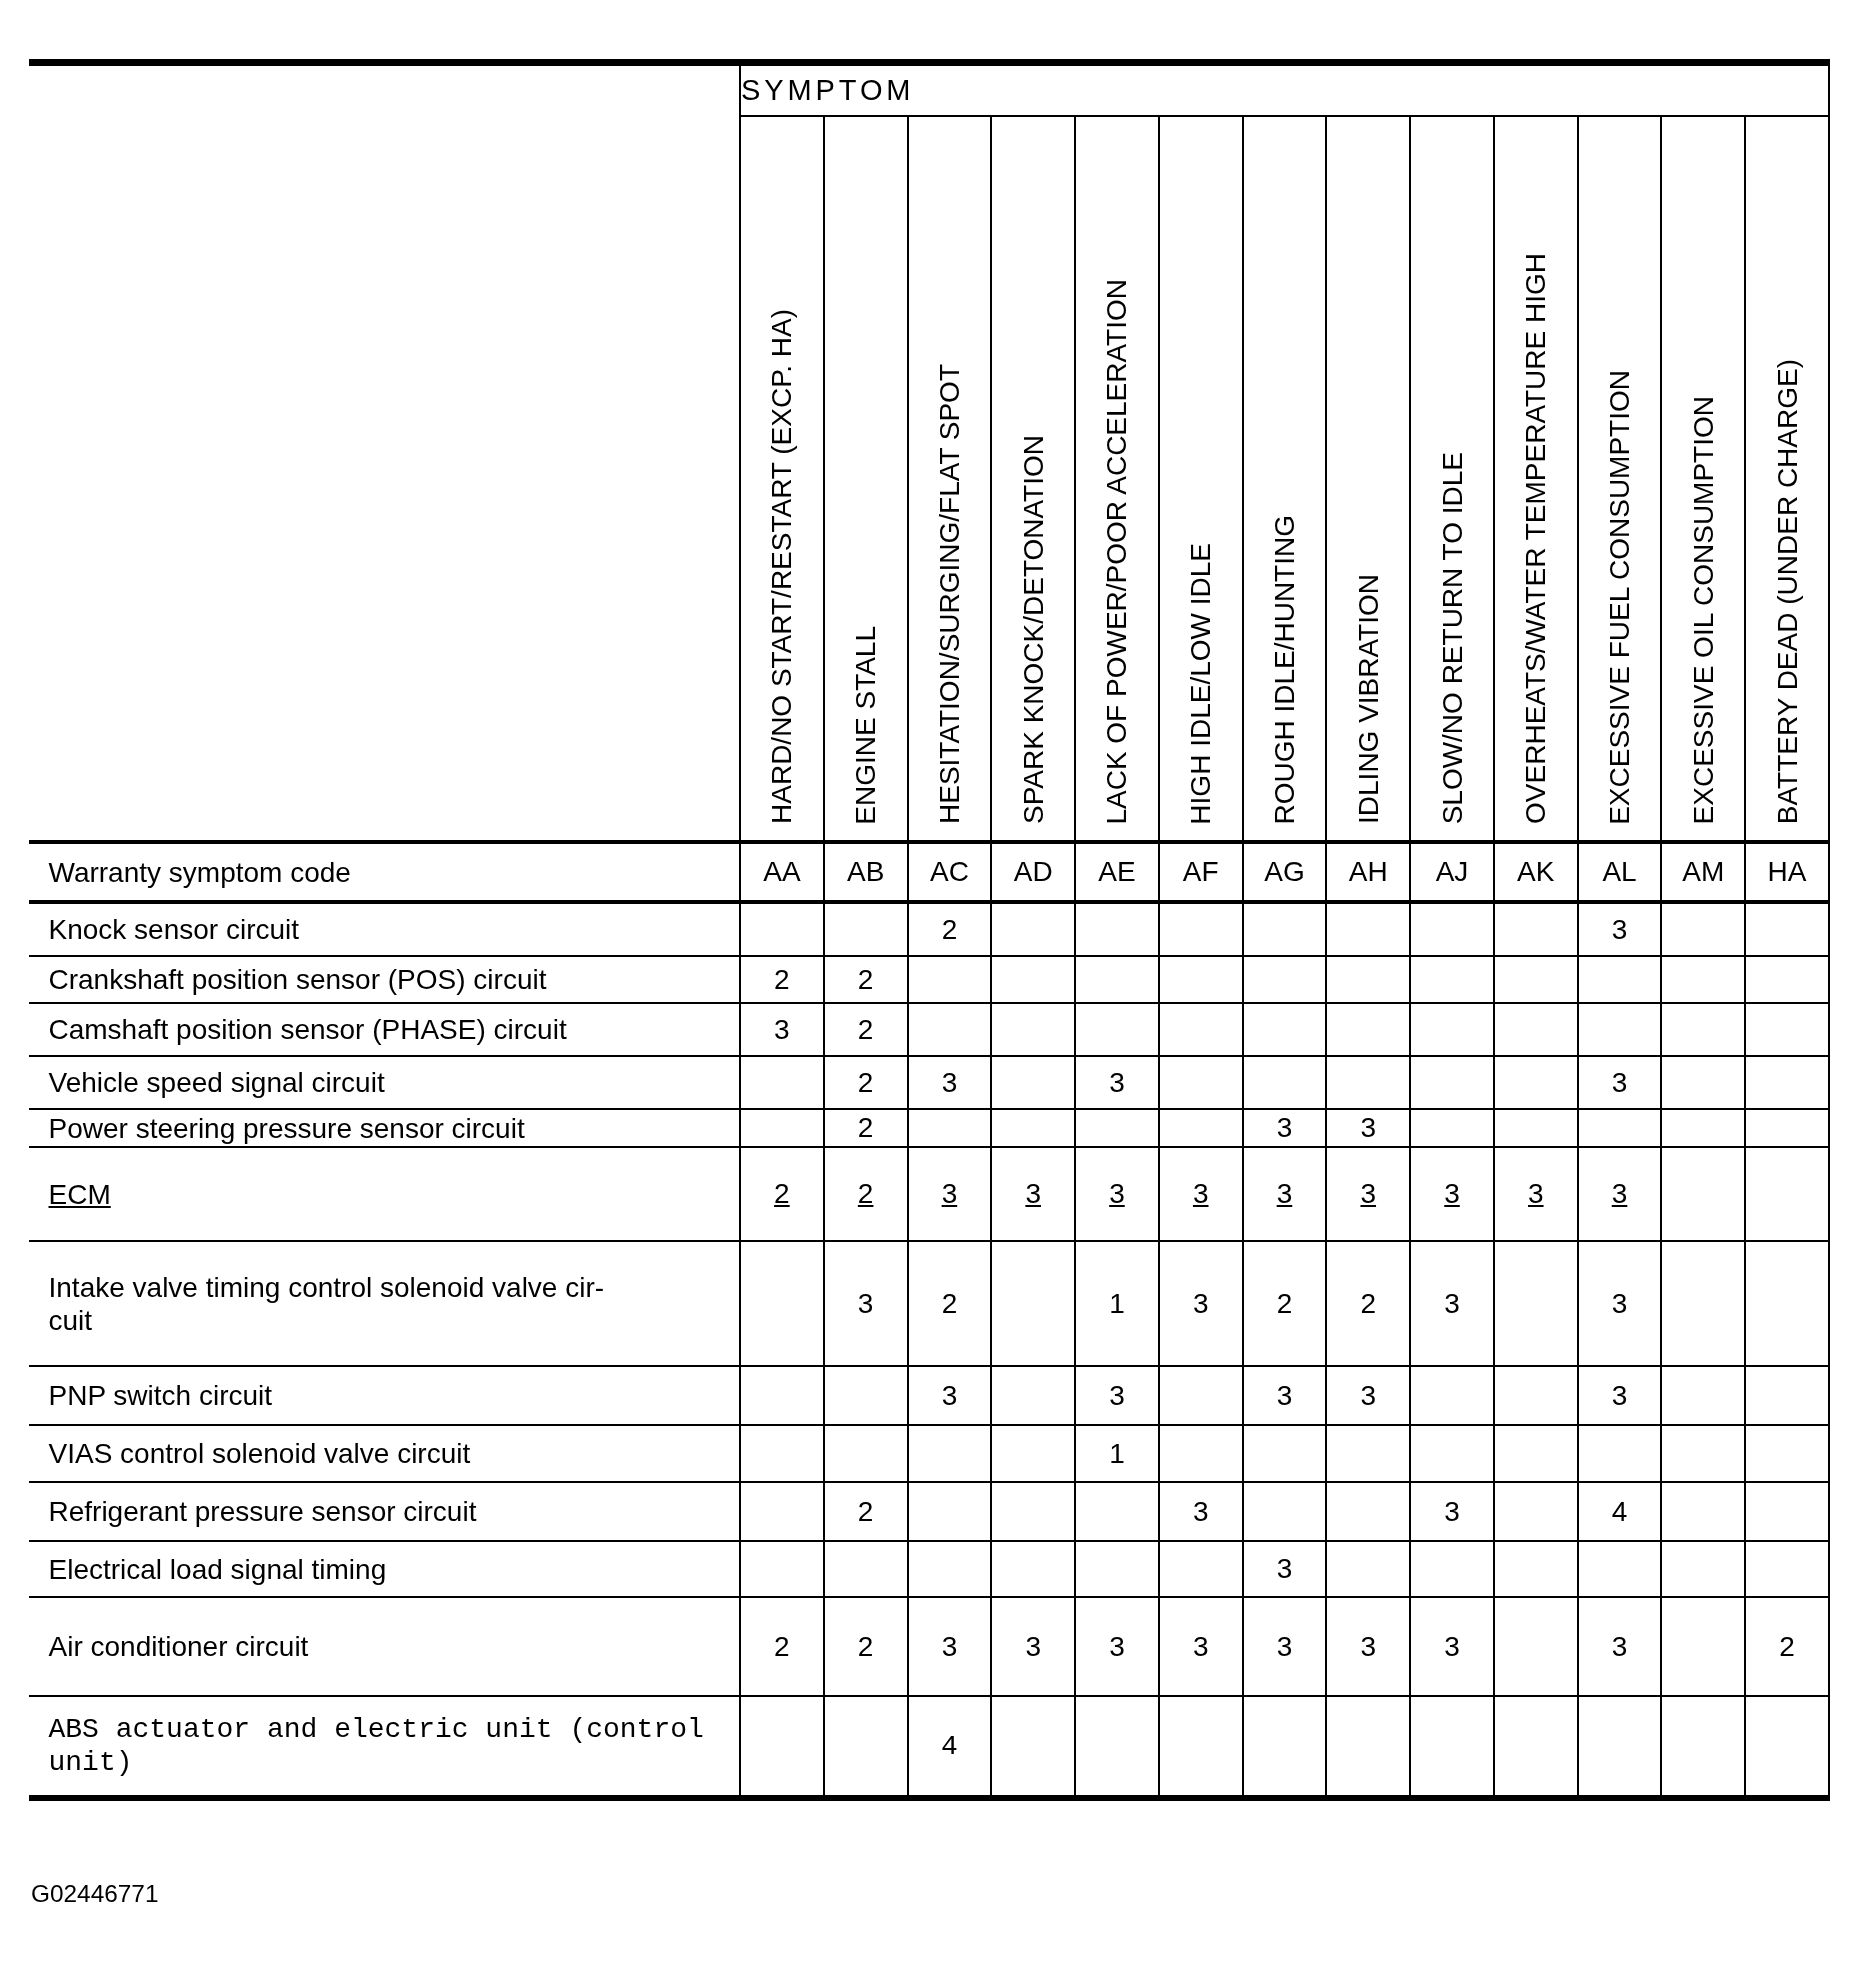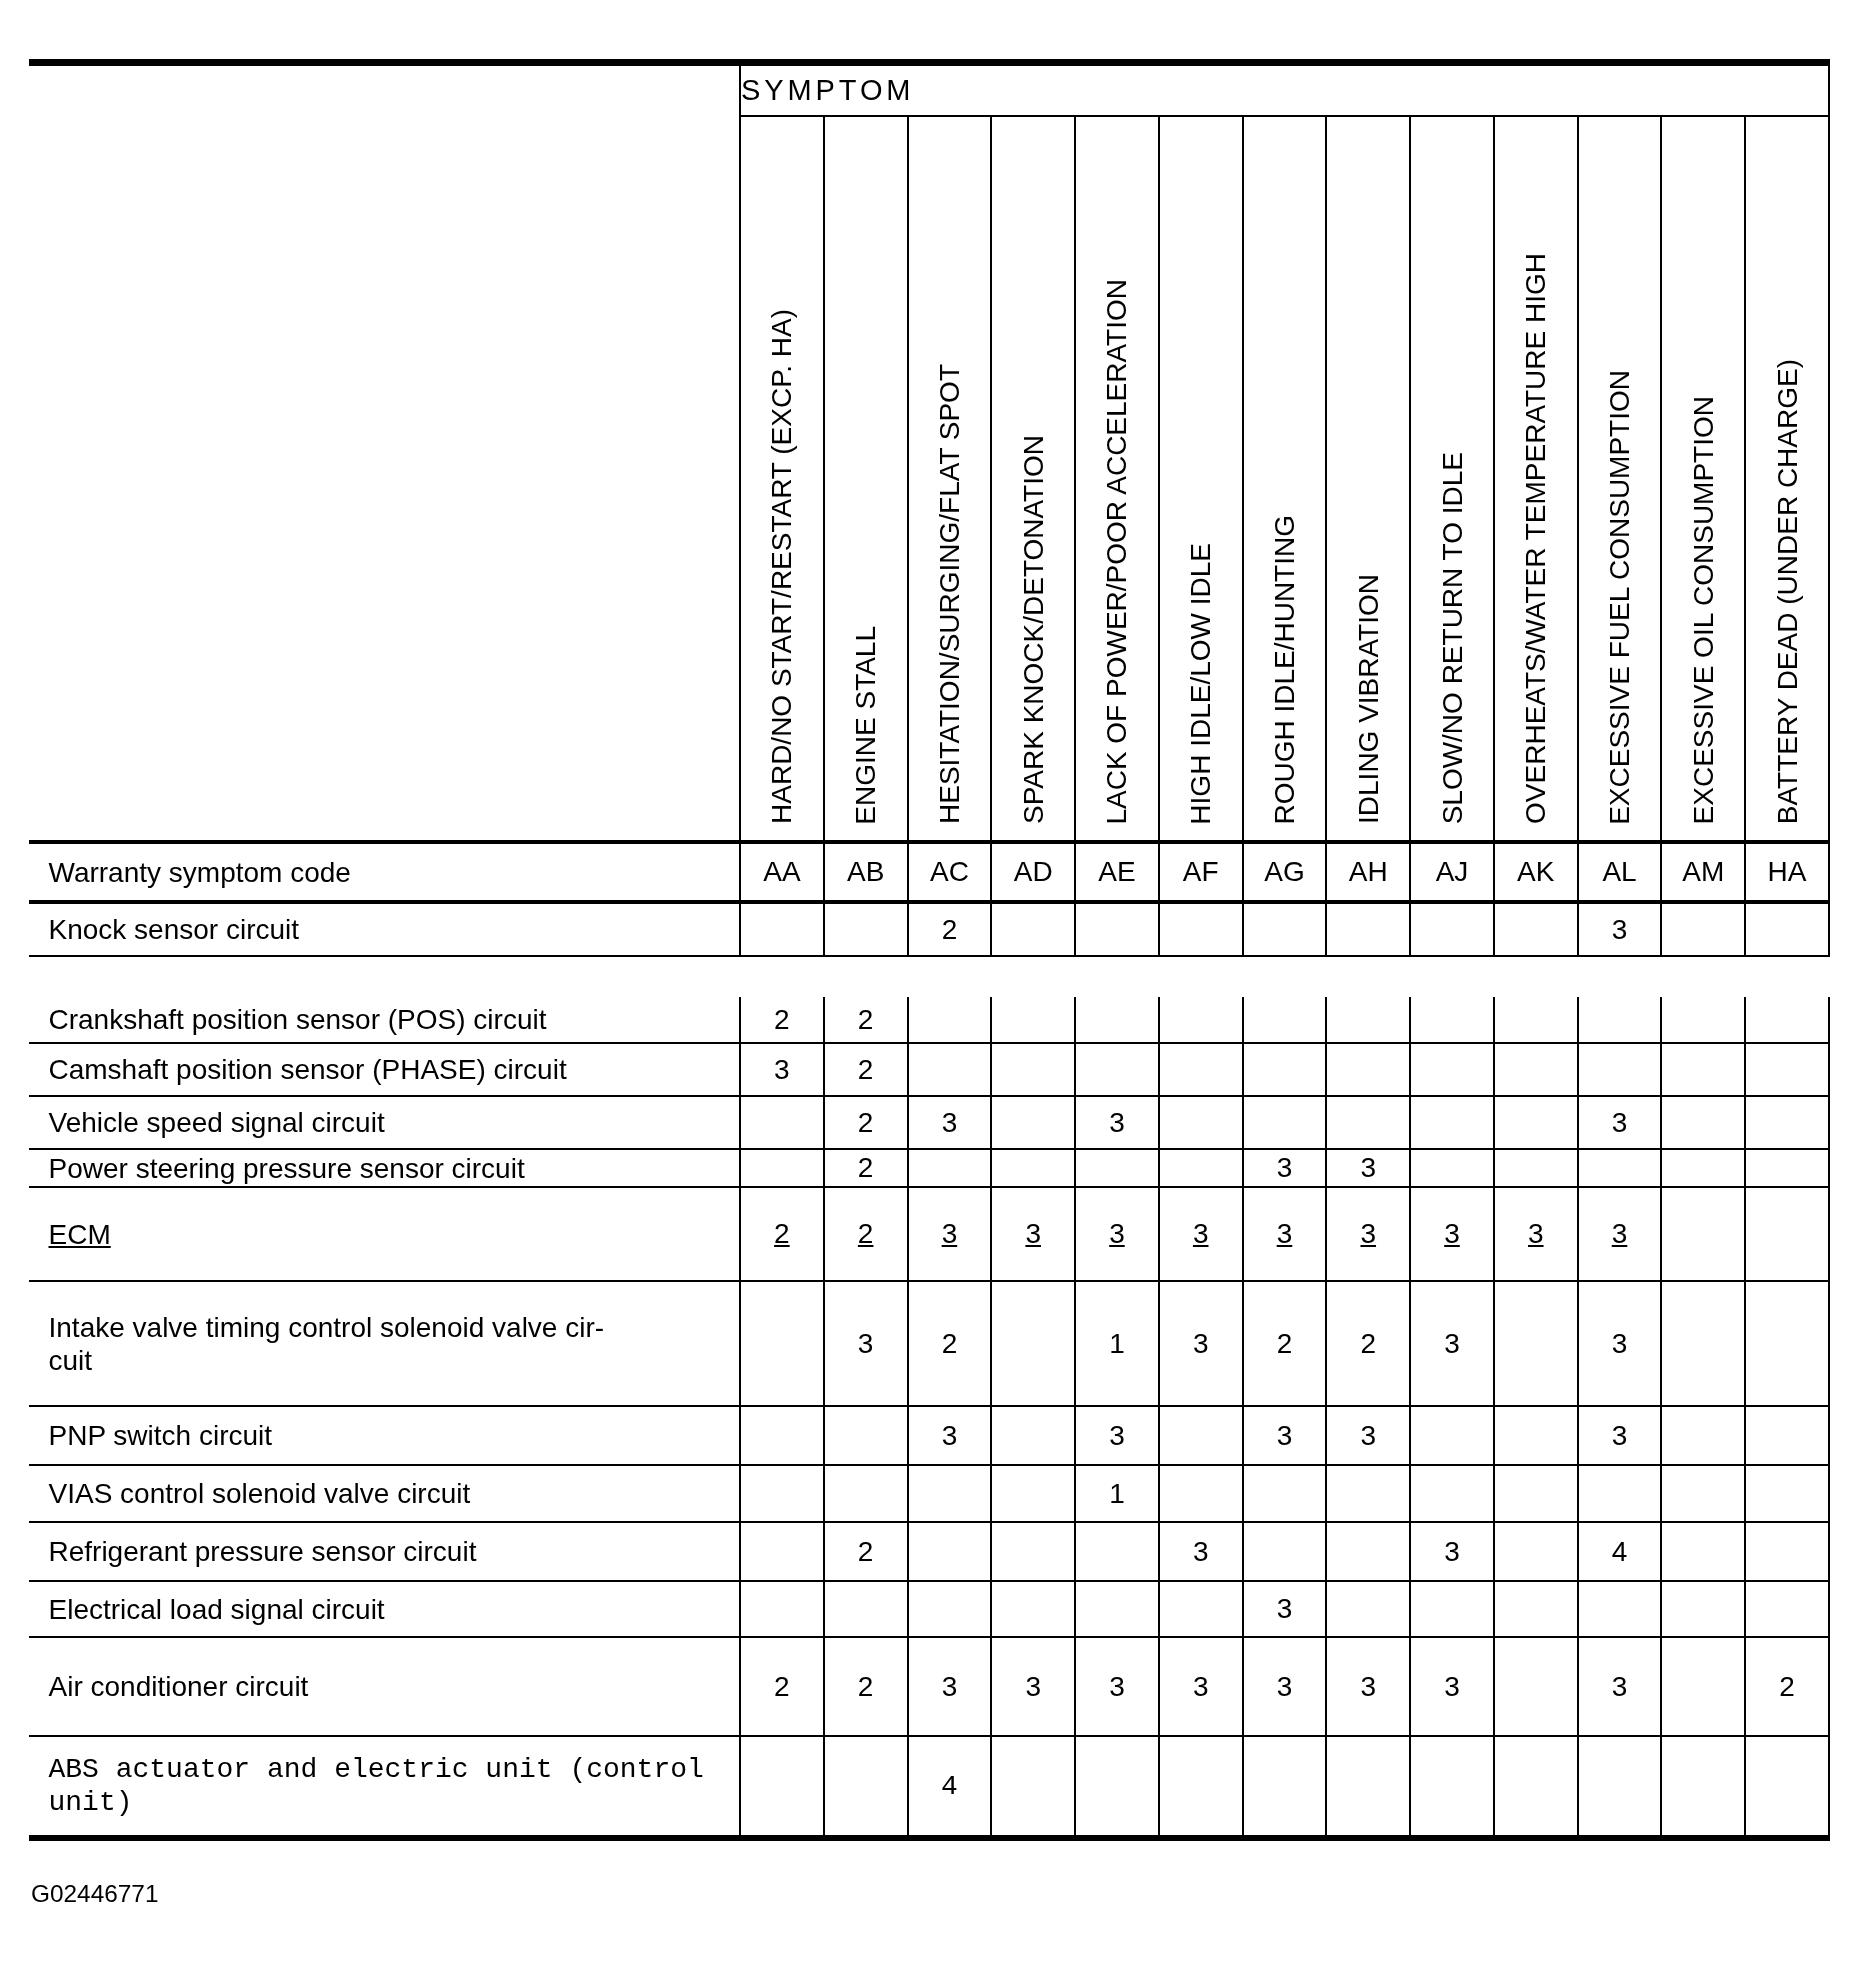--- a/index.html
+++ b/index.html
@@ -215,21 +215,21 @@
           <div class="cell">
             <span>3</span>
           </div>
           <div class="cell">
             <span></span>
           </div>
           <div class="cell">
             <span></span>
           </div>
         </div>
-        <div class="row data-row" style="height: 47px; margin-top: 40px;">
+        <div class="row data-row" style="height: 47px;">
           <div class="label-cell">
             <span class="lbl">Crankshaft position sensor (POS) circuit</span>
           </div>
           <div class="cell">
             <span>2</span>
           </div>
           <div class="cell">
             <span>2</span>
           </div>
           <div class="cell">
@@ -614,21 +614,21 @@
           </div>
           <div class="cell">
             <span></span>
           </div>
           <div class="cell">
             <span></span>
           </div>
         </div>
         <div class="row data-row" style="height: 56px;">
           <div class="label-cell">
-            <span class="lbl">Electrical load signal circuit</span>
+            <span class="lbl">Electrical load signal timing</span>
           </div>
           <div class="cell">
             <span></span>
           </div>
           <div class="cell">
             <span></span>
           </div>
           <div class="cell">
             <span></span>
           </div>

